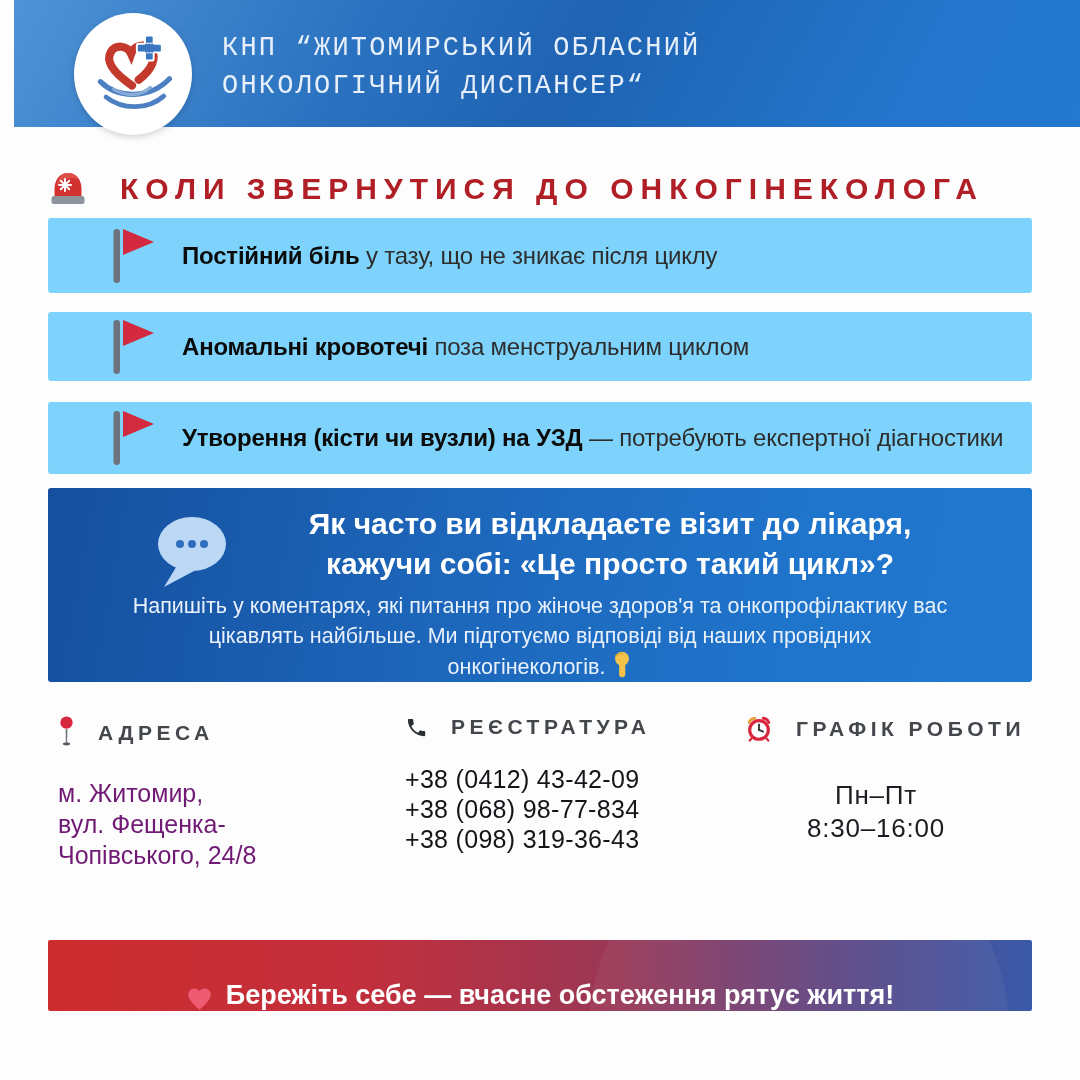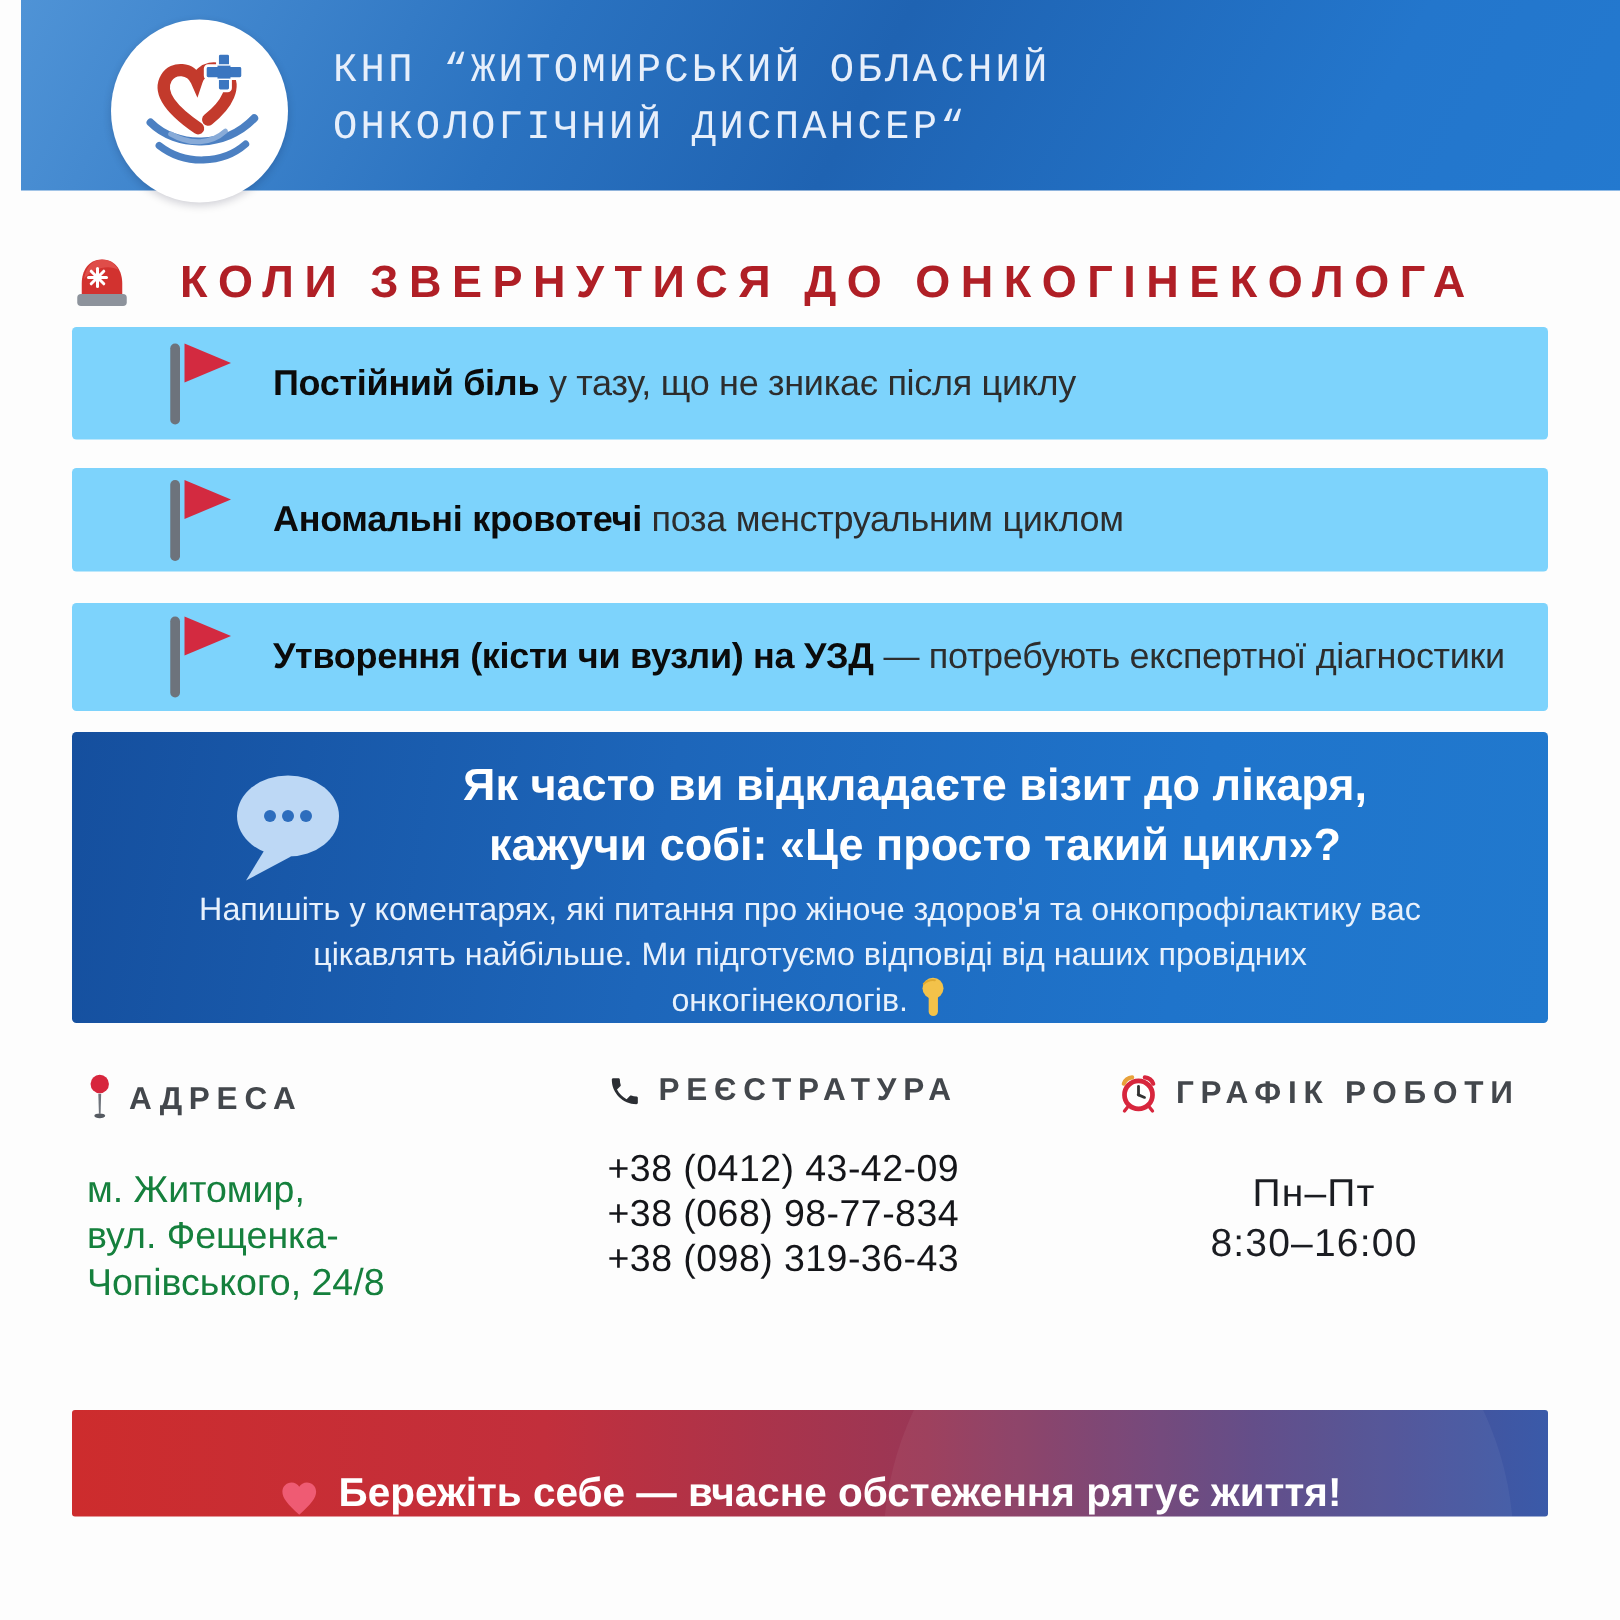--- a/index.html
+++ b/index.html
@@ -49,26 +49,26 @@
   .qbox .bubble{position:absolute;left:104px;top:24px;}
   .qb-title{
     margin:16px 0 0 140px;text-align:center;font-size:30px;font-weight:700;line-height:40px;
   }
   .qb-sub{
     margin-top:7px;text-align:center;font-size:21.5px;line-height:30px;color:#e8f1fc;
   }
   .qb-sub .hand{vertical-align:-5px;margin-left:7px;}
   
   .fcol{position:absolute;top:715px;}
-  .f-head{display:flex;align-items:center;gap:11px;font-size:21px;font-weight:700;
+  .f-head{display:flex;align-items:center;gap:23px;font-size:21px;font-weight:700;
           letter-spacing:4.5px;color:#43474c;white-space:nowrap;}
   .col-address{left:58px;width:300px;}
   .col-registry{left:405px;width:330px;}
   .col-hours{left:745px;width:262px;}
-  .addr{margin-top:27px;font-size:25px;line-height:31px;color:#15803d;}
+  .addr{margin-top:27px;font-size:25px;line-height:31px;color:#701a75;}
   .phones{margin-top:25px;font-size:25px;line-height:30px;color:#141519;letter-spacing:0.3px;}
   .hours{margin-top:36px;font-size:26px;line-height:33px;color:#1b1d22;text-align:center;letter-spacing:0.8px;}
   
   .banner{
     position:absolute;left:48px;top:940px;width:984px;height:71px;border-radius:2px;
     background:linear-gradient(90deg,#cd2c2d 0%,#c22f3c 32%,#993756 58%,#5c4583 80%,#3a5aa9 100%);
     display:flex;align-items:flex-end;justify-content:center;gap:13px;overflow:hidden;
   }
   .banner::after{
     content:"";position:absolute;left:55%;top:-120px;width:420px;height:420px;border-radius:50%;

